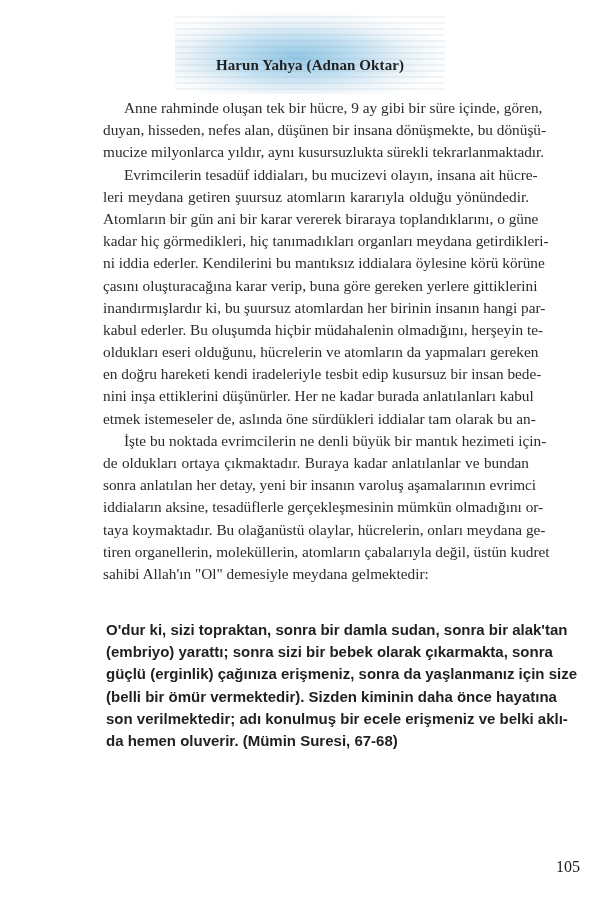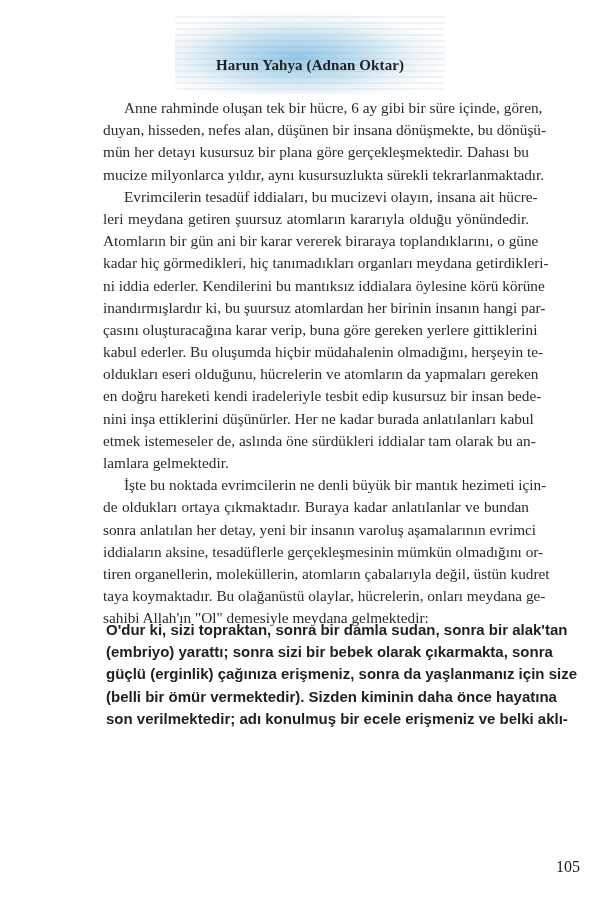--- a/index.html
+++ b/index.html
@@ -35,47 +35,46 @@
       font-size: 16px; color: #1a1a1a;
     }
   </style>
 </head>
 <body>
 
 <div class="header-band"></div>
 <div class="header-title">Harun Yahya (Adnan Oktar)</div>
 
 <div class="body-text" id="body-text">
-    <span class="line indent">Anne rahminde oluşan tek bir hücre, 6 ay gibi bir süre içinde, gören,</span>
+    <span class="line indent">Anne rahminde oluşan tek bir hücre, 9 ay gibi bir süre içinde, gören,</span>
     <span class="line">duyan, hisseden, nefes alan, düşünen bir insana dönüşmekte, bu dönüşü-</span>
-    <span class="line">mün her detayı kusursuz bir plana göre gerçekleşmektedir. Dahası bu</span>
     <span class="line last">mucize milyonlarca yıldır, aynı kusursuzlukta sürekli tekrarlanmaktadır.</span>
     <span class="line indent">Evrimcilerin tesadüf iddiaları, bu mucizevi olayın, insana ait hücre-</span>
     <span class="line">leri meydana getiren şuursuz atomların kararıyla olduğu yönündedir.</span>
     <span class="line">Atomların bir gün ani bir karar vererek biraraya toplandıklarını, o güne</span>
     <span class="line">kadar hiç görmedikleri, hiç tanımadıkları organları meydana getirdikleri-</span>
     <span class="line">ni iddia ederler. Kendilerini bu mantıksız iddialara öylesine körü körüne</span>
+    <span class="line">çasını oluşturacağına karar verip, buna göre gereken yerlere gittiklerini</span>
     <span class="line">inandırmışlardır ki, bu şuursuz atomlardan her birinin insanın hangi par-</span>
-    <span class="line">çasını oluşturacağına karar verip, buna göre gereken yerlere gittiklerini</span>
     <span class="line">kabul ederler. Bu oluşumda hiçbir müdahalenin olmadığını, herşeyin te-</span>
     <span class="line">oldukları eseri olduğunu, hücrelerin ve atomların da yapmaları gereken</span>
     <span class="line">en doğru hareketi kendi iradeleriyle tesbit edip kusursuz bir insan bede-</span>
     <span class="line">nini inşa ettiklerini düşünürler. Her ne kadar burada anlatılanları kabul</span>
     <span class="line">etmek istemeseler de, aslında öne sürdükleri iddialar tam olarak bu an-</span>
-    <span class="line last">lamlara gelmektedir.</span>
     <span class="line indent">İşte bu noktada evrimcilerin ne denli büyük bir mantık hezimeti için-</span>
     <span class="line">de oldukları ortaya çıkmaktadır. Buraya kadar anlatılanlar ve bundan</span>
     <span class="line">sonra anlatılan her detay, yeni bir insanın varoluş aşamalarının evrimci</span>
     <span class="line">iddiaların aksine, tesadüflerle gerçekleşmesinin mümkün olmadığını or-</span>
+    <span class="line">taya koymaktadır. Bu olağanüstü olaylar, hücrelerin, onları meydana ge-</span>
     <span class="line">tiren organellerin, moleküllerin, atomların çabalarıyla değil, üstün kudret</span>
-    <span class="line">taya koymaktadır. Bu olağanüstü olaylar, hücrelerin, onları meydana ge-</span>
     <span class="line last">sahibi Allah'ın "Ol" demesiyle meydana gelmektedir:</span>
   </div>
 
 <div class="quote" id="quote">
     <span class="line">O'dur ki, sizi topraktan, sonra bir damla sudan, sonra bir alak'tan</span>
     <span class="line">(embriyo) yarattı; sonra sizi bir bebek olarak çıkarmakta, sonra</span>
     <span class="line">güçlü (erginlik) çağınıza erişmeniz, sonra da yaşlanmanız için size</span>
     <span class="line">(belli bir ömür vermektedir). Sizden kiminin daha önce hayatına</span>
     <span class="line">son verilmektedir; adı konulmuş bir ecele erişmeniz ve belki aklı-</span>
+    <span class="line last">da hemen oluverir. (Mümin Suresi, 67-68)</span>
   </div>
 
 <div class="page-number">105</div>
 
 </body></html>

